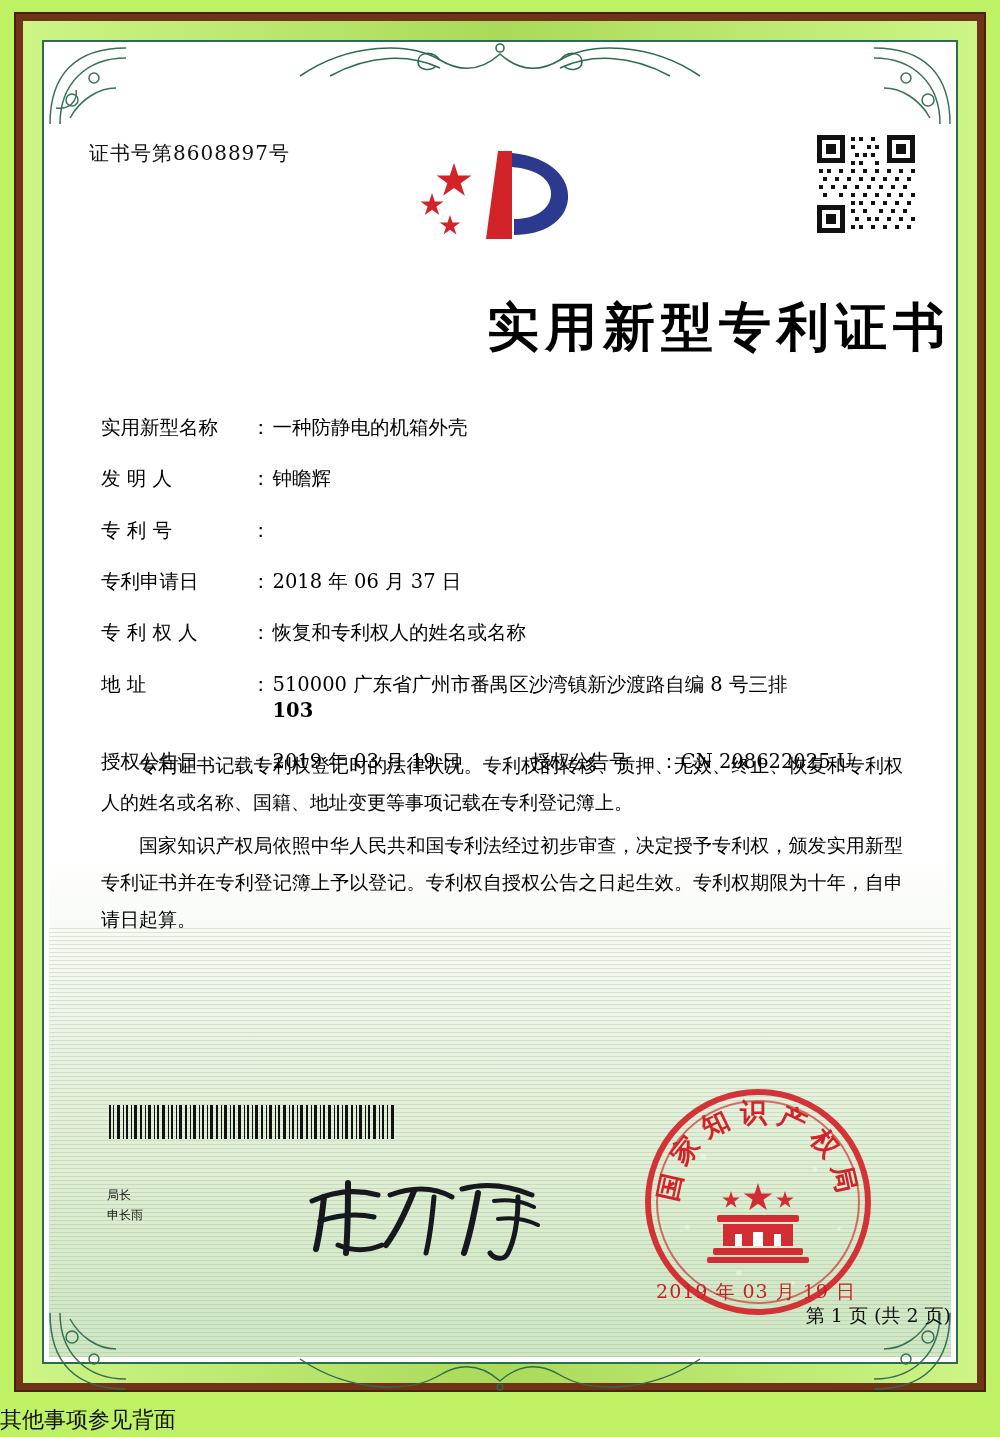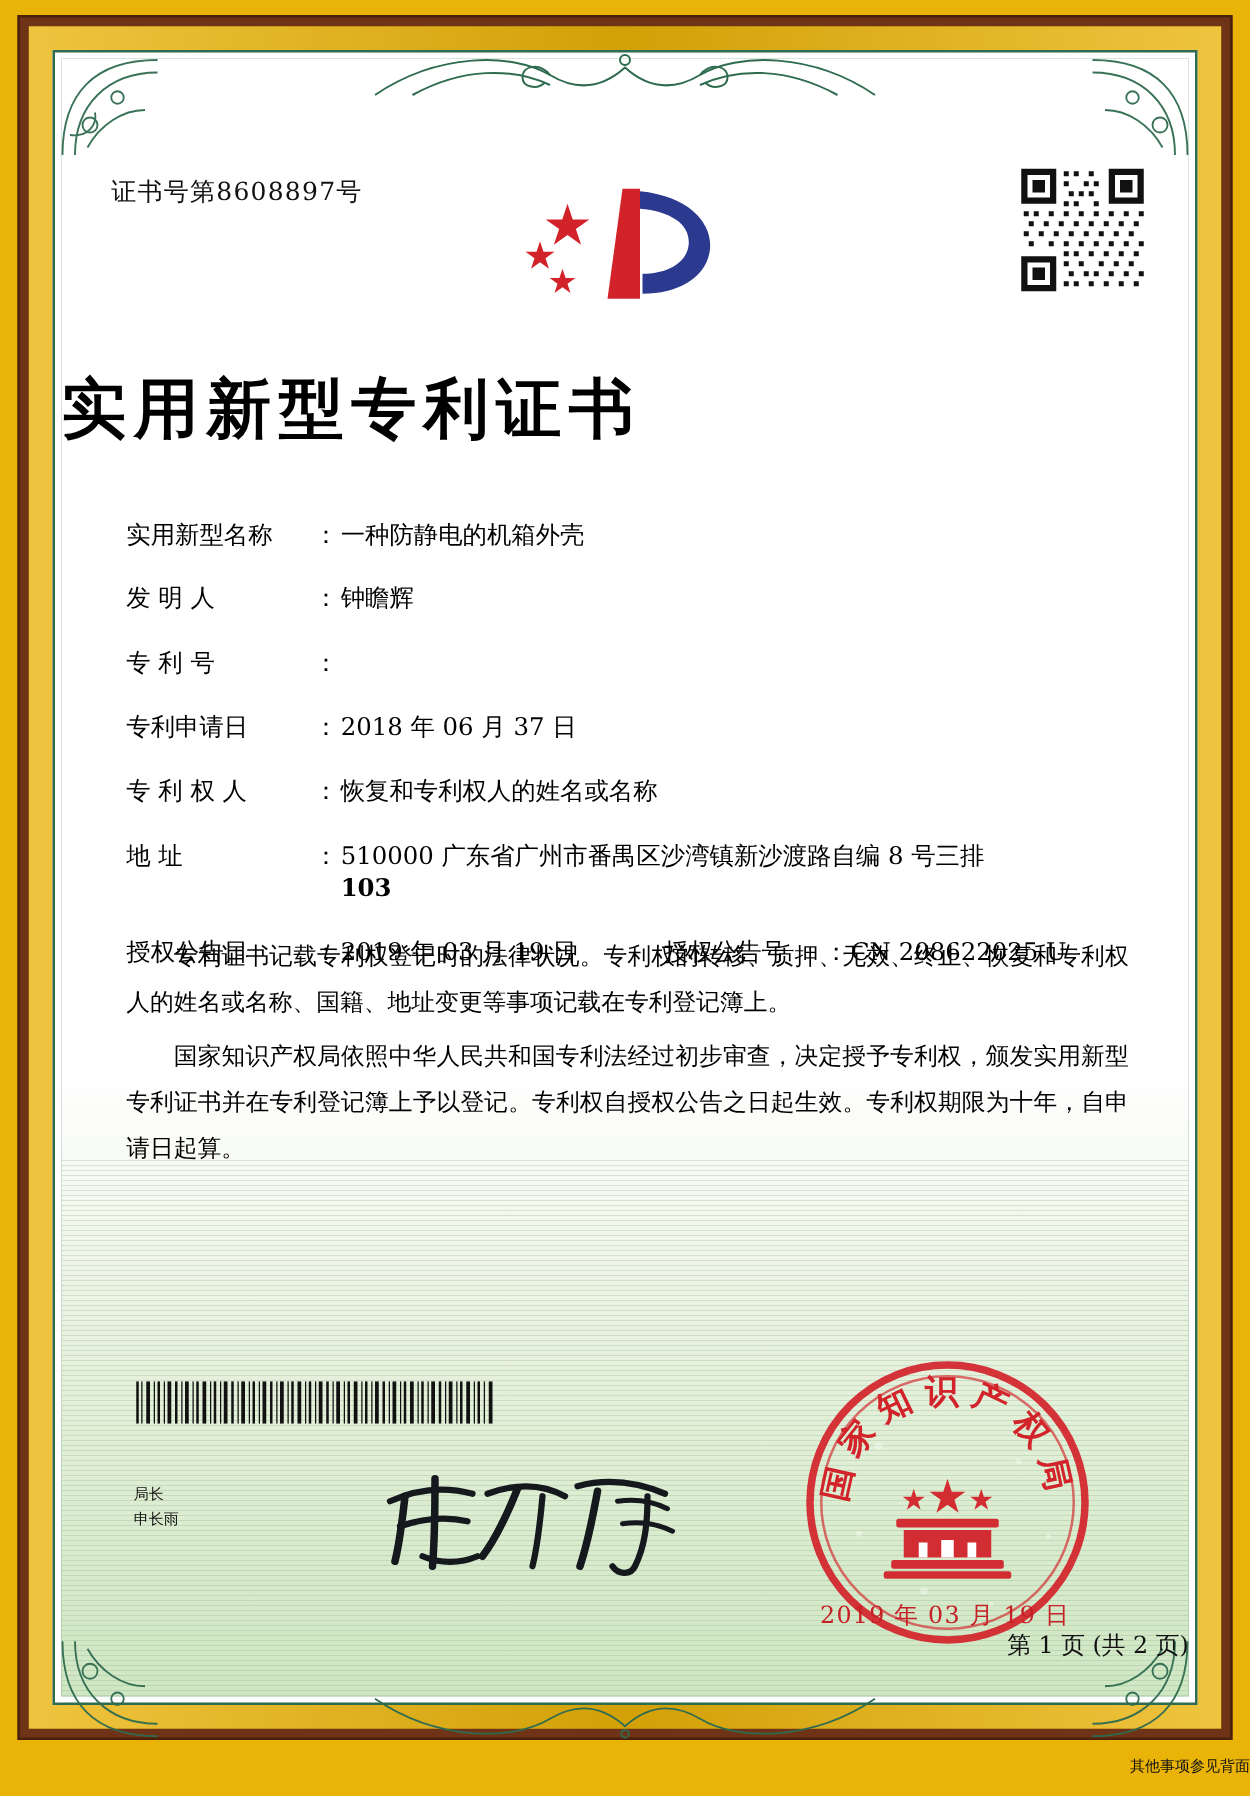--- a/index.html
+++ b/index.html
@@ -8,21 +8,21 @@
     background: #ffffff;
   }
   body {
     font-family: "Liberation Serif", "DejaVu Serif", serif;
   }
   .page {
     position: relative;
     width: 1000px;
     height: 1437px;
     overflow: hidden;
-    background: #eab308;
+    background: #bef264;
   }
 
   
   .frame-outer {
     position: absolute;
     left: 14px;
     top: 12px;
     width: 972px;
     height: 1380px;
     border: 9px solid #6f3417;
@@ -148,21 +148,21 @@
     transform: translateX(-50%);
     width: 196px;
     height: 120px;
   }
 
   .title {
     position: absolute;
     left: 0;
     right: 0;
     top: 246px;
-    text-align: left;
+    text-align: right;
     font-size: 52px;
     font-weight: bold;
     letter-spacing: 6px;
     color: #000;
     font-family: Liberation Serif, serif;
   }
 
   .fields {
     position: absolute;
     left: 52px;
@@ -273,22 +273,22 @@
     font-size: 19px;
     color: #111;
     font-family: "DejaVu Serif", "Liberation Serif", serif;
   }
 
   .footnote {
     position: absolute;
     left: 0;
     right: 0;
     top: 1405px;
-    text-align: right;
-    font-size: 12px;
+    text-align: left;
+    font-size: 22px;
     color: #111;
     font-family: "DejaVu Serif", "Liberation Serif", serif;
   }
 </style>
 </head>
 <body>
 
 <div class="page">
 
   <div class="frame-outer"></div>

